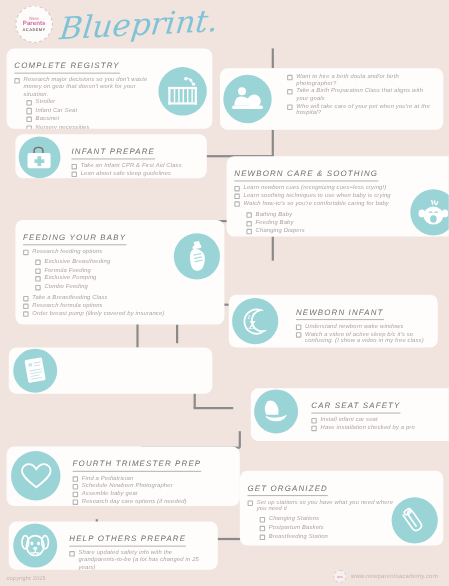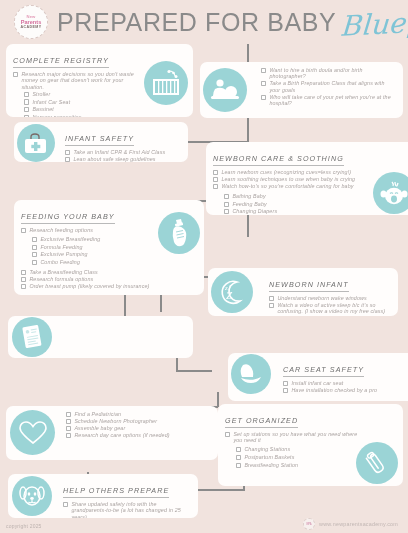--- a/index.html
+++ b/index.html
@@ -139,21 +139,20 @@
 </style>
 </head>
 <body>
 
 <div class="header">
   <div class="logo">
     <span class="logo-l1">New</span>
     <span class="logo-l2">Parents</span>
     <span class="logo-l3">ACADEMY</span>
   </div>
-  <span class="title">PREPARED FOR BABY</span>
   <span class="script">Blueprint.</span>
 </div>
 
 <div class="conn v" style="left:247px; top:44px; height:18px;"></div>
 <div class="conn v" style="left:247px; top:118px; height:24px;"></div>
 <div class="conn h" style="left:125px; top:141px; width:124px;"></div>
 <div class="conn v" style="left:125px; top:141px; height:0px;"></div>
 <div class="conn v" style="left:247px; top:215px; height:22px;"></div>
 <div class="conn h" style="left:116px; top:200px; width:132px;"></div>
 <div class="conn v" style="left:116px; top:200px; height:0px;"></div>
@@ -246,21 +245,21 @@
   <div class="card-inner">
     <div class="ico" style="left:3px; top:2px; width:38px; height:38px;">
       <svg width="26" height="24" viewBox="0 0 26 24">
         <path d="M8 8 V6 q0 -3 4 -3 q4 0 4 3 V8" stroke="#7a6a68" stroke-width="1.3" fill="none"></path>
         <rect x="2" y="8" width="21" height="14" rx="2" fill="#fff"></rect>
         <rect x="11" y="11" width="3.4" height="9" fill="#9bd4d6"></rect>
         <rect x="8.3" y="13.8" width="9" height="3.4" fill="#9bd4d6"></rect>
       </svg>
     </div>
     <div style="margin-left:44px;">
-      <div class="sec-title">INFANT SAFETY</div>
+      <div class="sec-title">INFANT PREPARE</div>
       <div class="row">
         <span class="cb"></span>
         <span class="txt">Take an Infant CPR &amp; First Aid Class</span>
       </div>
       <div class="row">
         <span class="cb"></span>
         <span class="txt">Lean about safe sleep guidelines</span>
       </div>
     </div>
   </div>
@@ -433,41 +432,42 @@
 </div>
 
 <div class="card" style="left:6px; top:406px; width:212px; height:54px;">
   <div class="card-inner">
     <div class="ico" style="left:4px; top:4px; width:45px; height:45px;">
       <svg width="30" height="28" viewBox="0 0 30 28">
         <path d="M15 24 C6 17 2 13 2 9 C2 5.5 4.8 3 8 3 C10.4 3 13 4.5 15 7.5 C17 4.5 19.6 3 22 3 C25.2 3 28 5.5 28 9 C28 13 24 17 15 24 z" fill="none" stroke="#fff" stroke-width="1.6"></path>
       </svg>
     </div>
     <div style="margin-left:53px;">
+      <div class="sec-title">FOURTH TRIMESTER PREP</div>
       <div class="row">
         <span class="cb"></span>
         <span class="txt">Find a Pediatrician</span>
       </div>
       <div class="row">
         <span class="cb"></span>
         <span class="txt">Schedule Newborn Photographer</span>
       </div>
       <div class="row">
         <span class="cb"></span>
         <span class="txt">Assemble baby gear</span>
       </div>
       <div class="row">
         <span class="cb"></span>
         <span class="txt">Research day care options (if needed)</span>
       </div>
     </div>
   </div>
 </div>
 
-<div class="card" style="left:218px; top:404px; width:185px; height:82px;">
+<div class="card" style="left:218px; top:428px; width:185px; height:68px;">
   <div class="card-inner">
     <div class="ico" style="right:5px; bottom:2px; width:42px; height:42px;">
       <svg width="28" height="28" viewBox="0 0 28 28">
         <g transform="rotate(-35 14 14)">
           <path d="M8 4 L8 19 q0 4 4.5 4 q4.5 0 4.5 -4 L17 7 q0 -3 -2.5 -3 q-2.5 0 -2.5 3 L12 19" fill="none" stroke="#fff" stroke-width="1.5" stroke-linecap="round"></path>
           <rect x="10" y="2" width="6.5" height="4" rx="2" fill="none" stroke="#fff" stroke-width="1.4"></rect>
         </g>
       </svg>
     </div>
     <div style="width:140px;">

